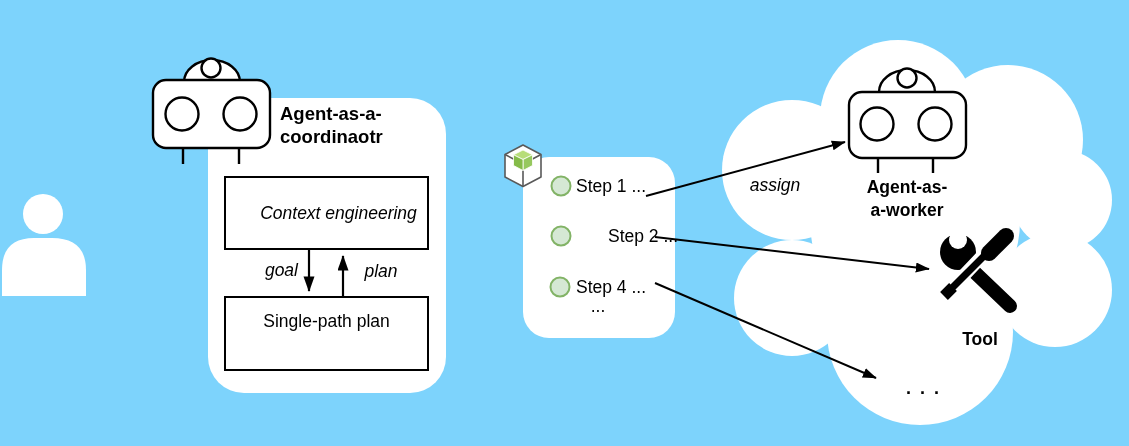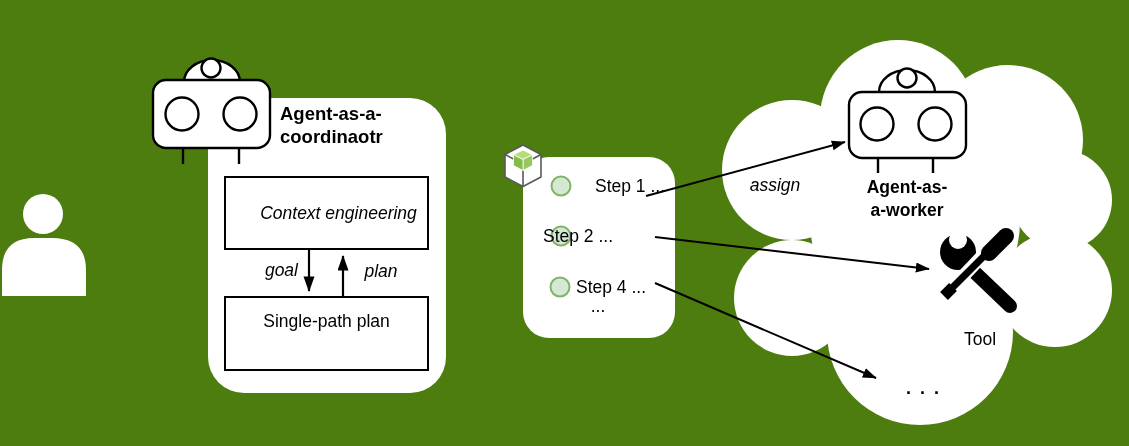--- a/index.html
+++ b/index.html
@@ -1,16 +1,16 @@
 <!DOCTYPE html>
 <html><head>
 <meta charset="utf-8">
 <style>
   html,body{margin:0;padding:0;background:#000;}
-  .stage{position:relative;width:1129px;height:446px;background:#4d7c0f;overflow:hidden;
+  .stage{position:relative;width:1129px;height:446px;background:#7dd3fc;overflow:hidden;
          font-family:"Liberation Sans",sans-serif;}
   .stage svg{position:absolute;left:0;top:0;}
   .txt{position:absolute;color:#000;font-size:17.5px;line-height:22px;white-space:nowrap;}
   .center{text-align:center;}
   .italic{font-style:italic;}
   .bold{font-weight:bold;}
   .title{font-size:18.5px;line-height:23px;font-weight:bold;}
   .two-line{line-height:23px;}
 </style>
 </head>
@@ -109,29 +109,29 @@
 
   <div class="txt center" style="left:225px;top:202px;width:227px;font-style:italic;">Context engineering</div>
 
   <div class="txt italic center" style="left:240px;top:259px;width:58px;text-align:right;">goal</div>
   <div class="txt italic center" style="left:352px;top:260px;width:58px;">plan</div>
 
   <div class="txt center two-line" style="left:225px;top:310px;width:203px;">
     <div>Single-path plan</div>
   </div>
 
-  <div class="txt" style="left:576px;top:175px;margin-left:19px;">Step 1 ...</div>
-  <div class="txt" style="left:543px;top:225px;">Step 2 ...</div>
+  <div class="txt" style="left:576px;top:175px;">Step 1 ...</div>
+  <div class="txt" style="left:608px;top:225px;">Step 2 ...</div>
   <div class="txt" style="left:576px;top:276px;">Step 4 ...</div>
   <div class="txt center" style="left:577px;top:295px;width:42px;">...</div>
 
   <div class="txt italic center" style="left:737px;top:128px;width:76px;margin-top:46px;">assign</div>
 
   <div class="txt center two-line" style="left:846px;top:176px;width:122px;font-weight:bold;">
     <div>Agent-as-</div>
     <div>a-worker</div>
   </div>
 
-  <div class="txt center" style="left:949px;top:328px;width:62px;">Tool</div>
+  <div class="txt center" style="left:949px;top:328px;width:62px;font-weight:bold;">Tool</div>
 
   <div class="txt center bold" style="left:886px;top:377px;width:75px;font-size:18px;letter-spacing:2px;">. . .</div>
 
 </div>
 
 </body></html>

